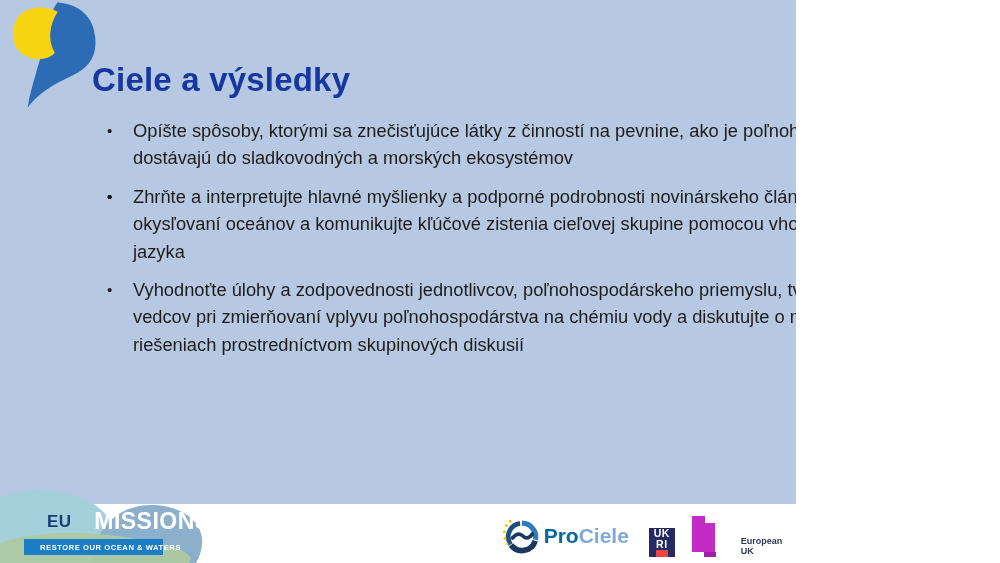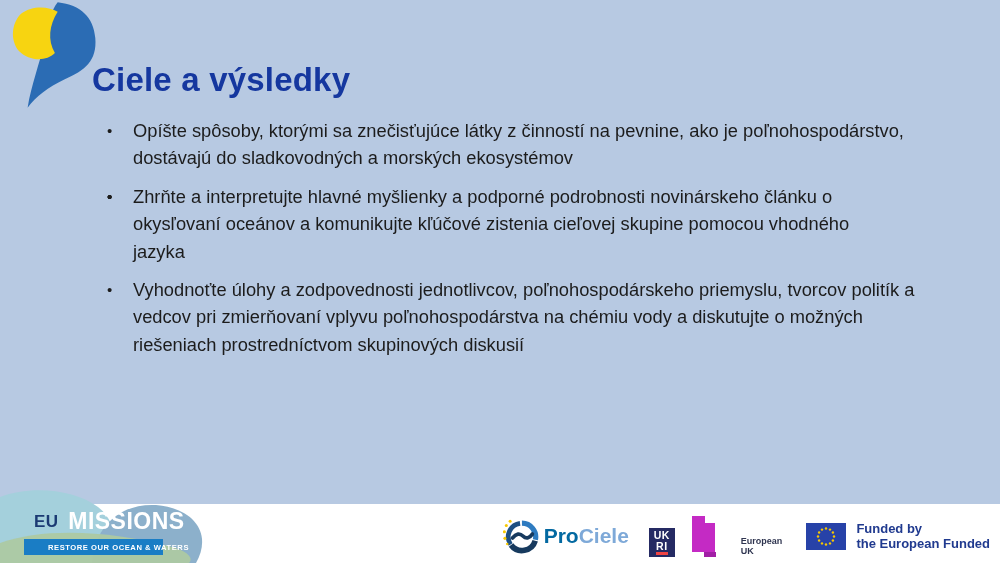--- a/index.html
+++ b/index.html
@@ -1,20 +1,20 @@
 <!DOCTYPE html>
 <html><head>
 <meta charset="utf-8">
 <style>
   * { margin:0; padding:0; box-sizing:border-box; }
   html,body { width:1000px; height:563px; }
   body { font-family:"Liberation Sans", sans-serif; }
 
   .slide {
-    position:relative; width:1000px; height:563px;
+    position:relative; width:796px; height:563px;
     background:#b7c9e2; overflow:hidden;
   }
 
   
   .corner-logo { position:absolute; left:6px; top:0; width:94px; height:110px; }
 
   
   .page-title {
     position:absolute; left:92px; top:61px;
     font-size:33px; font-weight:bold; color:#15379f;
@@ -39,52 +39,52 @@
   .footer {
     position:absolute; left:0; bottom:0; width:1000px; height:59px;
     background:#ffffff;
   }
   .footer-wave {
     position:absolute; left:0; bottom:0; width:215px; height:78px;
   }
 
   
   .eu-missions { position:absolute; left:24px; bottom:8px; width:160px; }
-  .eu-missions .row { display:flex; align-items:center; gap:10px; }
+  .eu-missions .row { display:flex; align-items:center; gap:23px; }
   .eu-missions .drop-icon { width:19px; height:27px; }
   .eu-missions .eu-prefix {
     font-size:17px; font-weight:bold; color:#1b3a73; letter-spacing:0.3px;
   }
   .eu-missions .missions {
     font-size:23px; font-weight:bold; color:#ffffff; letter-spacing:0.5px;
   }
   .eu-missions .banner {
     margin-top:4px; background:#1a7dc5; color:#ffffff;
     font-size:7.6px; font-weight:bold; letter-spacing:0.55px;
-    padding:4px 7px 3px 24px; text-align:center; width:139px; white-space:nowrap;
+    padding:4px 7px 3px 16px; text-align:center; width:139px; white-space:nowrap;
   }
 
   
   .partners {
     position:absolute; right:10px; bottom:5px; height:44px;
     display:flex; align-items:center;
   }
   .probleu { display:flex; align-items:center; gap:5px; margin-right:20px; }
   .probleu-icon { width:36px; height:38px; }
   .probleu-name { font-size:21px; font-weight:bold; white-space:nowrap; }
   .probleu-name .dark { color:#0369a1; }
   .probleu-name .light { color:#7ea9d8; }
 
   .ukri { display:flex; align-items:flex-end; margin-right:24px;gap:15px; }
   .ukri-box {
     width:26px; height:29px; background:#252a63; color:#ffffff;
     display:flex; flex-direction:column; align-items:center; justify-content:center;
     font-size:10.5px; font-weight:bold; line-height:11px; letter-spacing:0.5px;
   }
-  .ukri-box .r { border-bottom:3px solid #ef4444; }
+  .ukri-box .r { border-bottom:7px solid #ef4444; }
   .ukri-blocks { position:relative; width:26px; height:41px; margin-left:2px; }
   .ukri-blocks .b-main { position:absolute; left:0; top:7px; width:23px; height:29px; background:#c42ac4; }
   .ukri-blocks .b-top  { position:absolute; left:0; top:0;  width:13px; height:8px;  background:#c42ac4; }
   .ukri-blocks .b-bot  { position:absolute; left:12px; top:36px; width:12px; height:5px; background:#a11fa5; }
   .ukri-label { margin-left:8px; font-size:9px; line-height:10.5px; color:#2f3550; font-weight:bold; }
 
   .eu-funding { display:flex; align-items:center; gap:10px; }
   .eu-flag { width:40px; height:27px; }
   .eu-funding-text { font-size:13px; line-height:15px; font-weight:bold; color:#203a8f; white-space:nowrap; }
 </style>

